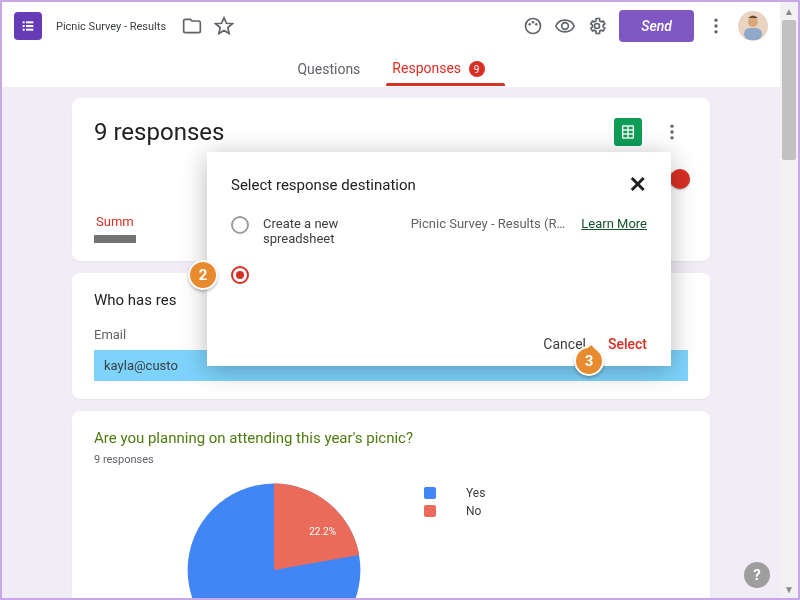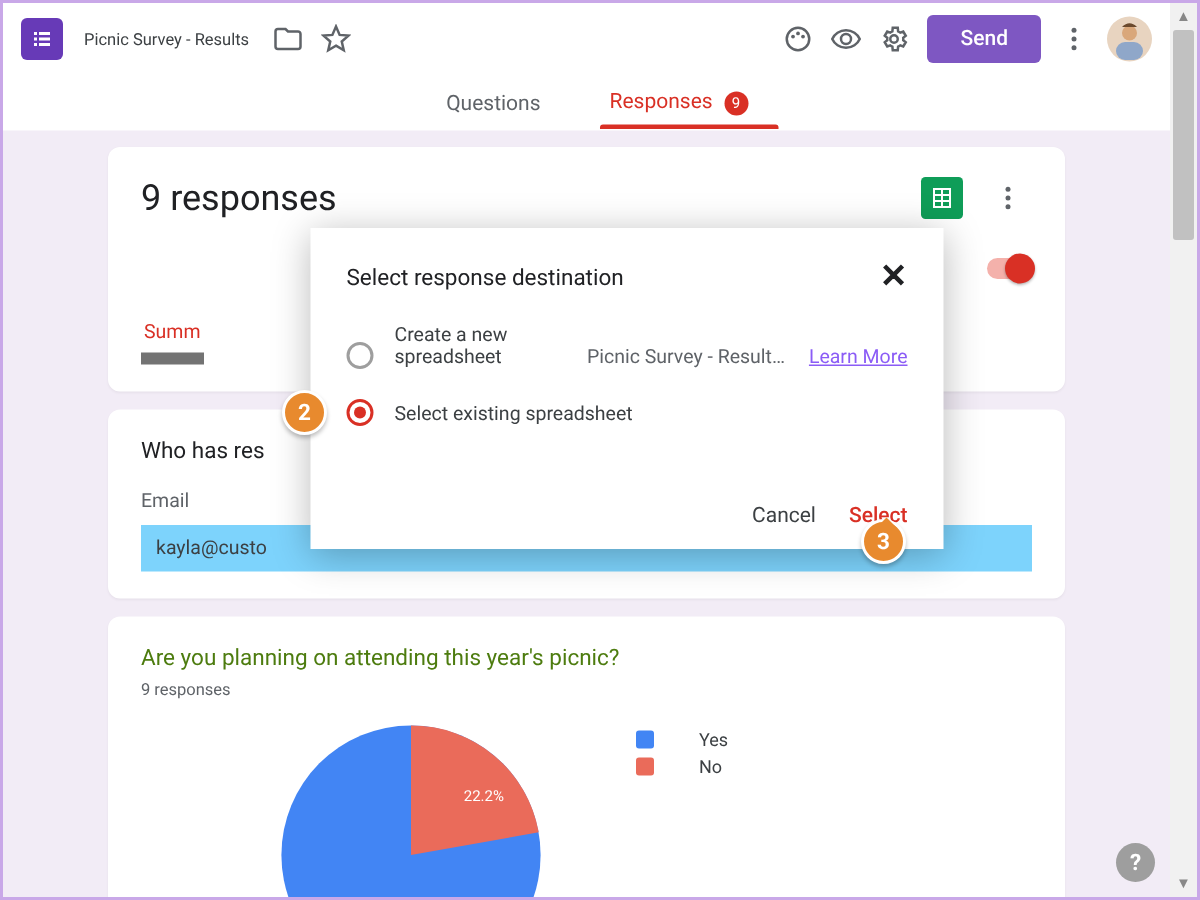--- a/index.html
+++ b/index.html
@@ -12,26 +12,26 @@
   .scrollbar .arrow.up { top: 0; }
   .scrollbar .arrow.down { bottom: 0; }
 
   .topbar { height: 48px; background: #fff; display: flex; align-items: center; padding: 0 12px; }
   .app-icon { width: 28px; height: 28px; background: #673ab7; border-radius: 4px; display: flex; align-items: center; justify-content: center; margin-right: 14px; }
   .app-icon svg { fill: #fff; }
   .title { font-size: 11px; color: #3c4043; margin-right: 10px; }
   .icon-btn { width: 32px; height: 32px; display: inline-flex; align-items: center; justify-content: center; cursor: pointer; color: #5f6368; border-radius: 50%; }
   .icon-btn svg { width: 20px; height: 20px; fill: currentColor; }
   .spacer { flex: 1; }
-  .send-btn { background: #7e57c2; color: #fff; padding: 8px 22px; border-radius: 4px; font-size: 14px; font-weight: 500; cursor: pointer; margin: 0 6px; }
+  .send-btn { background: #7e57c2; color: #fff; padding: 8px 22px; border-radius: 4px; font-size: 14px; font-weight: 500; cursor: pointer; margin: 0 6px; font-style: italic; }
   .avatar { width: 30px; height: 30px; border-radius: 50%; background: #e8d4c0; display:flex; align-items:center; justify-content:center; overflow:hidden; margin-left: 6px; }
   .avatar svg { width: 30px; height: 30px; }
 
   .tabrow { height: 38px; background: #fff; display: flex; align-items: center; justify-content: center; gap: 24px; border-bottom: 1px solid #f2ecf6; }
-  .tab { font-size: 14px; color: #5f6368; padding: 8px 4px; cursor: pointer; position: relative; margin-left: 14px; }
+  .tab { font-size: 14px; color: #5f6368; padding: 8px 4px; cursor: pointer; position: relative; }
   .tab.active { color: #d93025; }
   .tab.active::after { content:''; position:absolute; bottom: -1px; left: -2px; right: -16px; height: 3px; background: #d93025; border-radius: 2px 2px 0 0; }
   .badge { display: inline-flex; width: 16px; height: 16px; background: #d93025; color: #fff; border-radius: 50%; font-size: 10px; align-items: center; justify-content: center; margin-left: 4px; }
 
   .content { padding: 10px 70px 0 70px; }
   .card { background: #fff; border-radius: 8px; padding: 18px 22px; margin-bottom: 12px; box-shadow: 0 1px 2px rgba(0,0,0,0.05); }
   .responses-head { display: flex; align-items: center; }
   .responses-head h2 { font-size: 24px; font-weight: 400; color: #202124; flex: 1; }
   .sheets-btn { width: 28px; height: 28px; background: #0f9d58; border-radius: 3px; display:flex; align-items:center; justify-content:center; cursor:pointer; }
   .sheets-btn svg { fill: #fff; width: 16px; height: 16px; }
@@ -51,31 +51,31 @@
   .chart-card .sub { font-size: 11px; color: #5f6368; margin-top: 6px; }
   .chart-wrap { display: flex; margin-top: 14px; }
   .pie { position: relative; width: 180px; height: 180px; margin-left: 90px; }
   .pie svg { width: 180px; height: 180px; }
   .pie-label { position: absolute; color: #fff; font-size: 10px; }
   .legend { margin-left: 60px; margin-top: 6px; }
   .legend-item { display:flex; align-items:center; font-size: 12px; color: #3c4043; margin-bottom: 4px; gap: 24px; }
   .legend-sw { width: 12px; height: 12px; border-radius: 2px; margin-right: 6px; }
 
   
-  .modal { position: absolute; top: 150px; left: 205px; width: 422px; background: #fff; box-shadow: 0 4px 24px rgba(0,0,0,0.28); padding: 22px 24px 14px 24px; z-index: 50; }
+  .modal { position: absolute; top: 150px; left: 205px; width: 464px; background: #fff; box-shadow: 0 4px 24px rgba(0,0,0,0.28); padding: 22px 24px 14px 24px; z-index: 50; }
   .modal-head { display: flex; align-items: center; margin-bottom: 20px; }
   .modal-head h4 { font-size: 15px; font-weight: 400; color: #202124; flex: 1; }
   .close-x { font-size: 22px; cursor: pointer; color: #202124; font-weight: 700; line-height: 1; }
-  .radio-row { display: flex; align-items: flex-end; margin-bottom: 20px; font-size: 13px; color: #3c4043; }
+  .radio-row { display: flex; align-items: flex-start; margin-bottom: 20px; font-size: 13px; color: #3c4043; }
   .radio { width: 18px; height: 18px; border: 2px solid #9e9e9e; border-radius: 50%; margin-right: 14px; flex-shrink: 0; position: relative; }
   .radio.checked { border-color: #d93025; }
   .radio.checked::after { content:''; position:absolute; top:3px; left:3px; width:8px; height:8px; background:#d93025; border-radius:50%; }
   .radio-row .lbl { margin-right: 12px; }
   .radio-row .name { color: #5f6368; margin-right: 12px; white-space: nowrap; overflow: hidden; text-overflow: ellipsis; max-width: 170px; }
-  .radio-row a { color: #8b5cf6; text-decoration: underline; font-size: 13px; white-space: nowrap; }
+  .radio-row a { color: #14532d; text-decoration: underline; font-size: 13px; white-space: nowrap; }
   .modal-actions { display: flex; justify-content: flex-end; gap: 22px; margin-top: 40px; }
   .modal-actions span { font-size: 14px; cursor: pointer; margin-top: 12px; }
   .act-cancel { color: #3c4043; }
   .act-select { color: #d93025; font-weight: 500; }
 
   
   .callout { position: absolute; width: 30px; height: 30px; background: #e88a2e; border: 2px solid #fff; border-radius: 50%; color: #fff; font-size: 15px; font-weight: 700; display:flex; align-items:center; justify-content:center; z-index: 60; box-shadow: 0 2px 3px rgba(0,0,0,0.25); }
   .callout3 { border-radius: 50% 50% 50% 50%; }
   .callout3::before { content:''; position:absolute; top:-10px; left: 8px; border: 7px solid transparent; border-bottom-color: #e88a2e; }
 
@@ -228,21 +228,20 @@
       <div class="close-x">✕</div>
     </div>
     <div class="radio-row">
       <div class="radio"></div>
       <span class="lbl">Create a new spreadsheet</span>
       <span class="name">Picnic Survey - Results (Resp…</span>
       <a href="#">Learn More</a>
     </div>
     <div class="radio-row">
       <div class="radio checked"></div>
-      <span class="lbl">Select existing spreadsheet</span>
     </div>
     <div class="modal-actions">
       <span class="act-cancel">Cancel</span>
       <span class="act-select">Select</span>
     </div>
   </div>
 
   <div class="callout" style="top:258px; left:186px;">2</div>
   <div class="callout callout3" style="top:344px; left:572px;">3</div>
 

